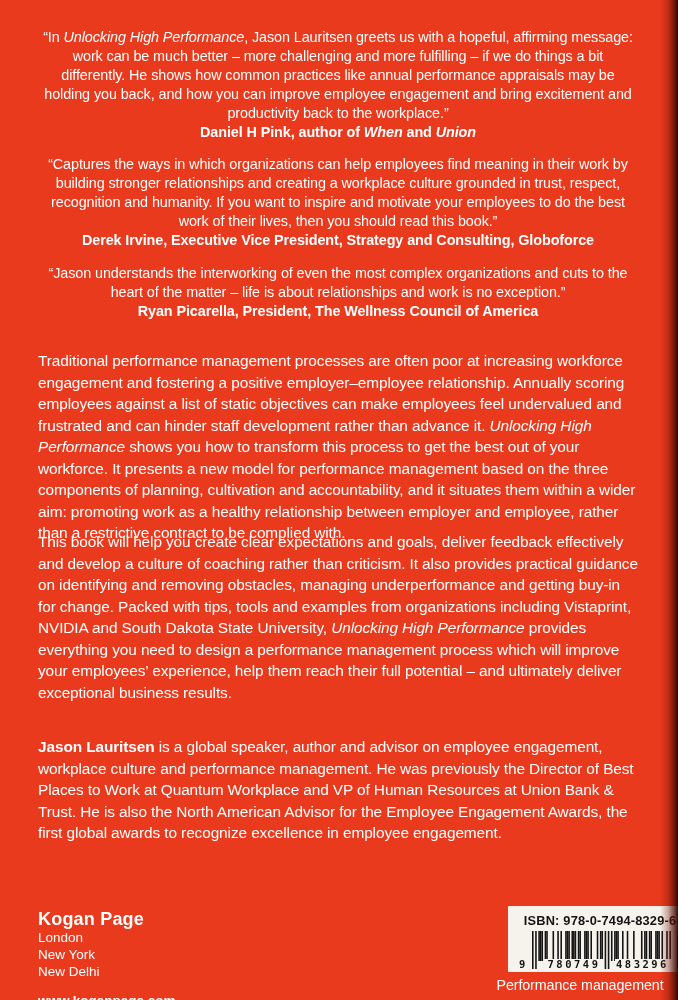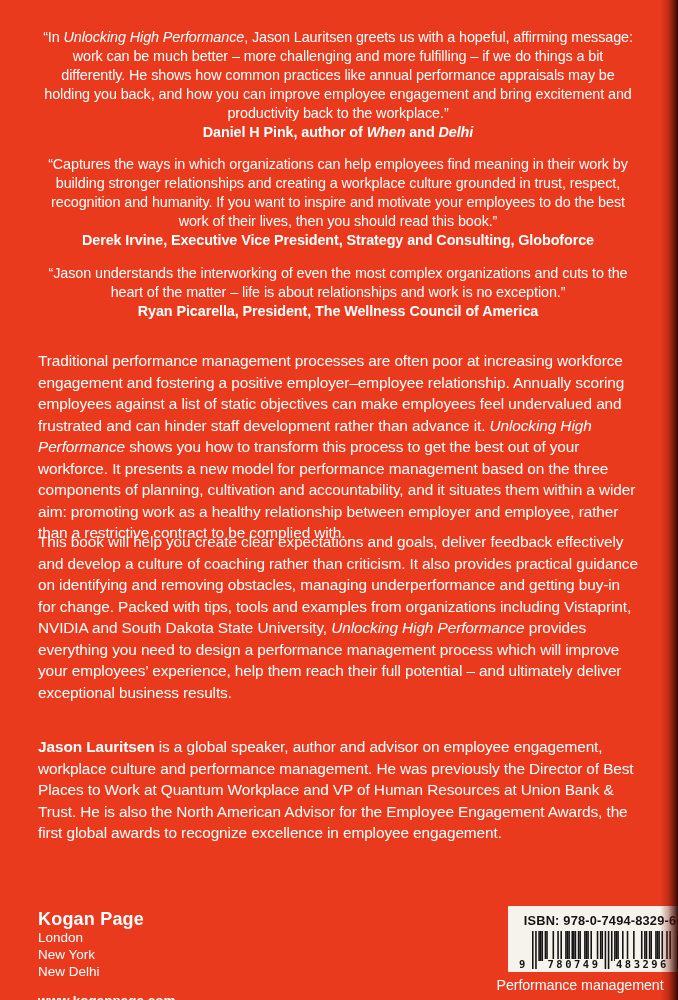--- a/index.html
+++ b/index.html
@@ -52,21 +52,21 @@
   i{font-style:italic;text-align:right;}
   b{font-weight:bold;}
 </style>
 </head>
 <body>
 
 <div class="cover">
 
   <section class="quote" id="quote1">
     <p><span>“In </span><i>Unlocking High Performance</i><span>, Jason Lauritsen greets us with a hopeful, affirming message: work can be much better – more challenging and more fulfilling – if we do things a bit differently. He shows how common practices like annual performance appraisals may be holding you back, and how you can improve employee engagement and bring excitement and productivity back to the workplace.”</span></p>
-    <p class="qattr"><span>Daniel H Pink, author of </span><i>When</i><span> and </span><i>Delhi</i></p>
+    <p class="qattr"><span>Daniel H Pink, author of </span><i>When</i><span> and </span><i>Union</i></p>
   </section>
 
   <section class="quote" id="quote3">
     <p><span>“Jason understands the interworking of even the most complex organizations and cuts to the heart of the matter – life is about relationships and work is no exception.”</span></p>
     <p class="qattr"><span>Ryan Picarella, President, The Wellness Council of America</span></p>
   </section>
 
   <section class="quote" id="quote2">
     <p><span>“Captures the ways in which organizations can help employees find meaning in their work by building stronger relationships and creating a workplace culture grounded in trust, respect, recognition and humanity. If you want to inspire and motivate your employees to do the best work of their lives, then you should read this book.”</span></p>
     <p class="qattr"><span>Derek Irvine, Executive Vice President, Strategy and Consulting, Globoforce</span></p>

